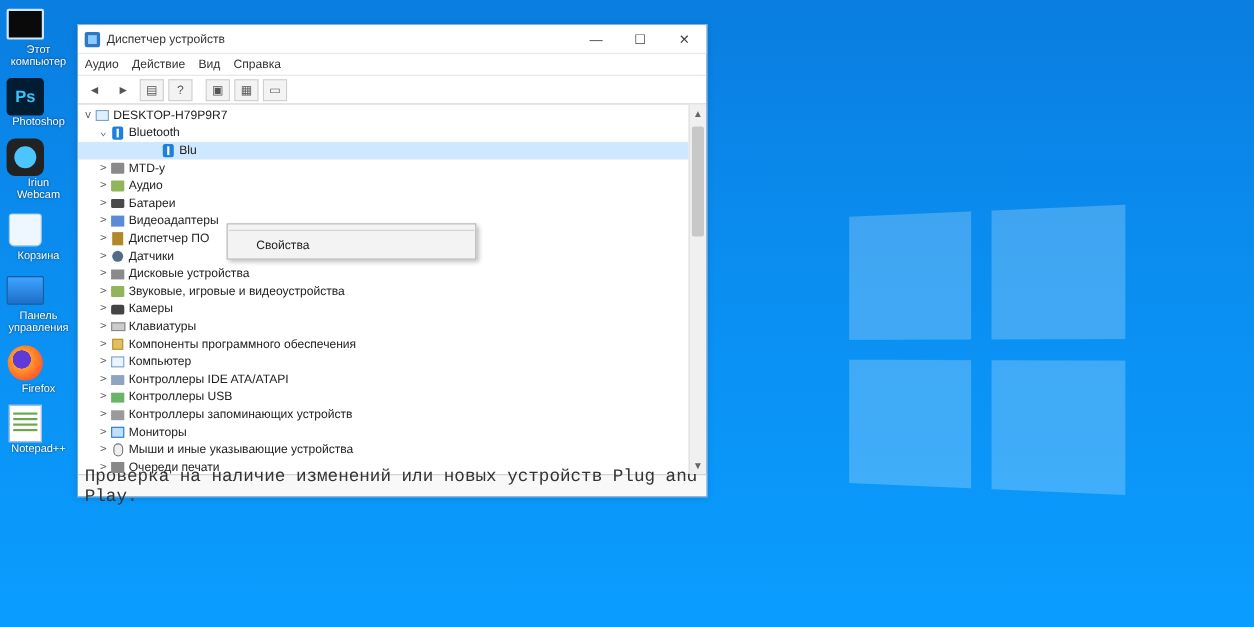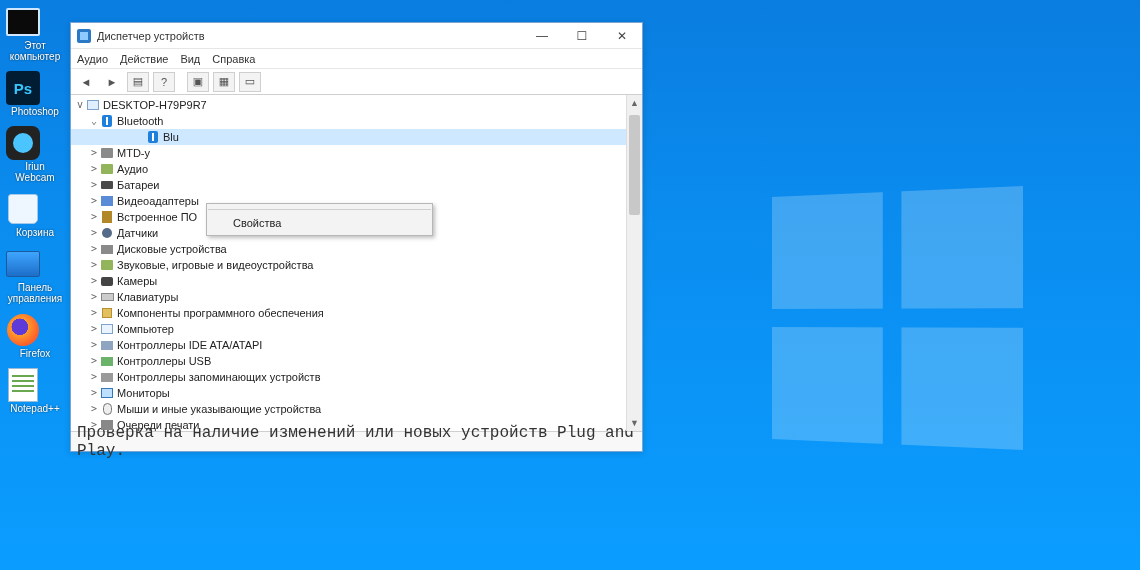--- a/index.html
+++ b/index.html
@@ -240,21 +240,21 @@
             <span class="nicon">
               <span class="ic-vid"></span>
             </span>
             <span>Видеоадаптеры</span>
           </div>
           <div class="node l2">
             <span class="exp">&gt;</span>
             <span class="nicon">
               <span class="ic-fw"></span>
             </span>
-            <span>Встроенное ПО</span>
+            <span>Диспетчер ПО</span>
           </div>
           <div class="node l2">
             <span class="exp">&gt;</span>
             <span class="nicon">
               <span class="ic-sen"></span>
             </span>
             <span>Датчики</span>
           </div>
           <div class="node l2">
             <span class="exp">&gt;</span>

